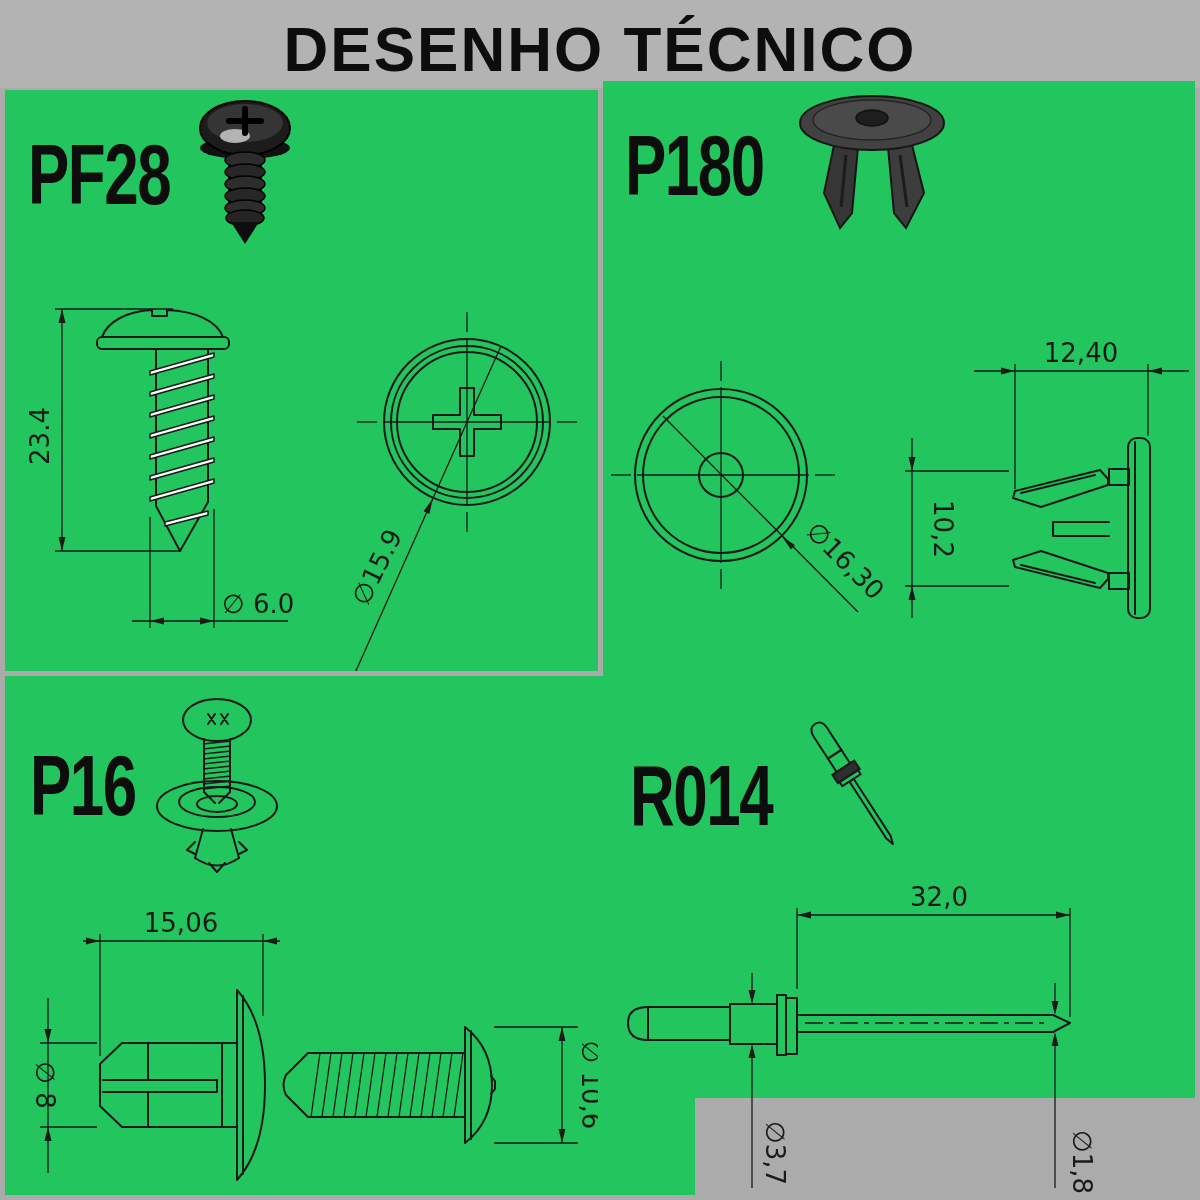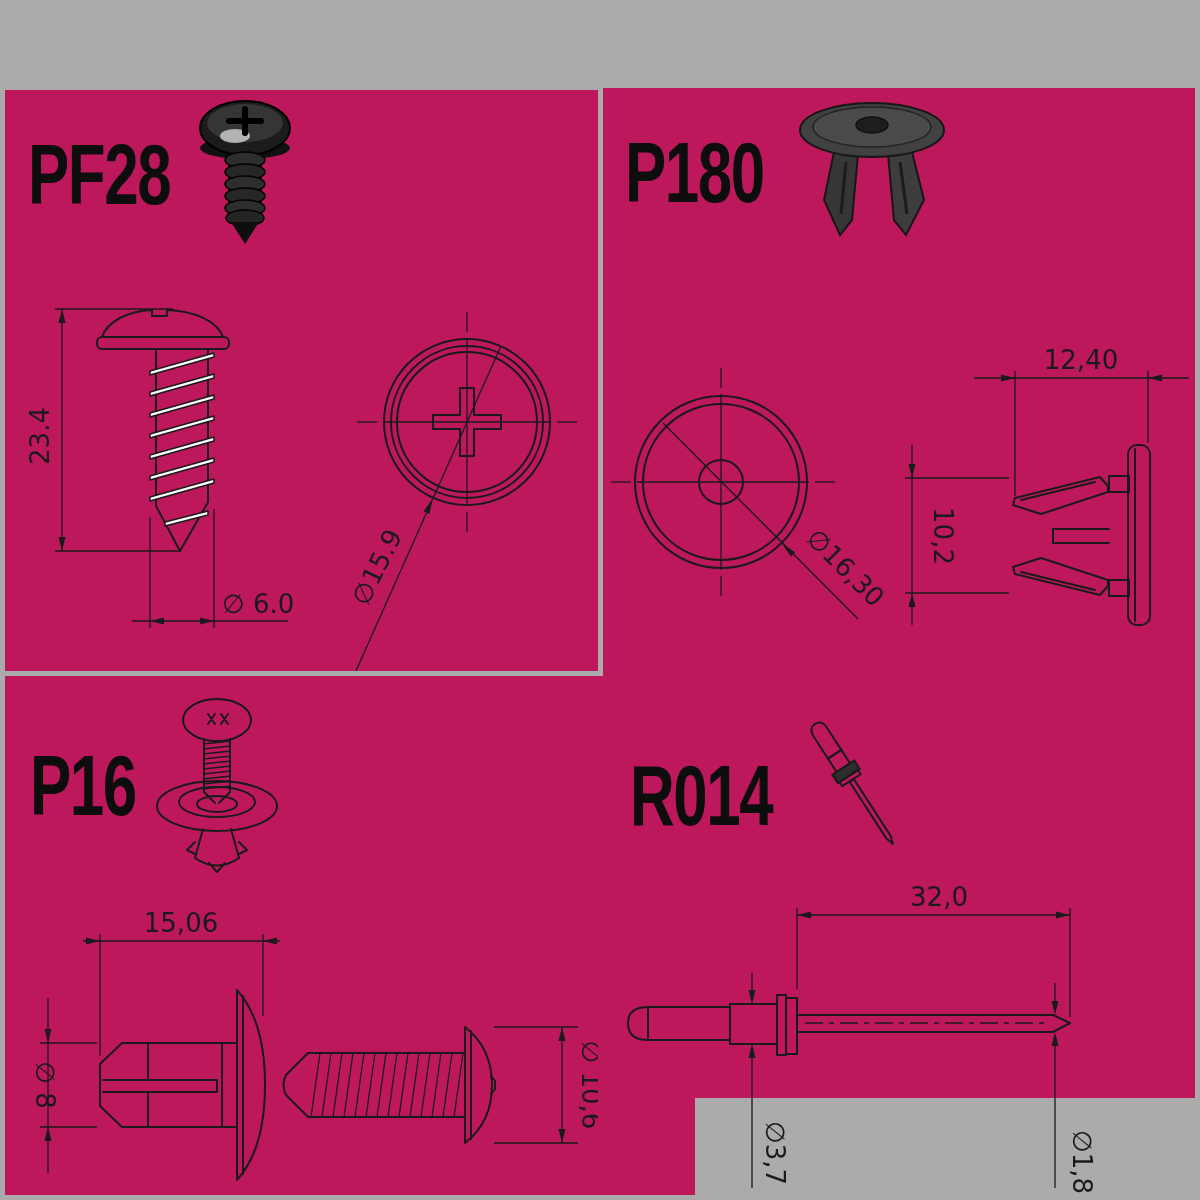--- a/index.html
+++ b/index.html
@@ -2,43 +2,46 @@
 <html><head>
 <meta charset="utf-8">
 <style>
   html,body{margin:0;padding:0;}
   .page{position:relative;width:1200px;height:1200px;background:#ababab;overflow:hidden;
         font-family:"Liberation Sans",sans-serif;}
   .titlebar{position:absolute;left:0;top:0;width:1200px;height:88px;background:#b3b3b3;}
   .title{position:absolute;left:0;top:14px;width:1200px;text-align:center;
          font-size:62px;font-weight:bold;color:#0d0d0d;letter-spacing:2px;
          transform:scaleY(1.02);}
-  .quad{position:absolute;background:#be185d;text-align:center;}
+  .quad{position:absolute;background:#22c55e;text-align:center;}
   .q-tl{left:5px;top:90px;width:593px;height:581px;}
-  .q-tr{left:603px;top:88px;width:592px;height:603px;}
+  .q-tr{left:603px;top:81px;width:592px;height:603px;}
   .q-bl{left:5px;top:676px;width:690px;height:519px;}
   .q-br{left:603px;top:676px;width:592px;height:422px;}
   .part-label{position:absolute;font-weight:bold;color:#0d0d0d;font-size:86px;line-height:1;
               transform:scaleX(0.72);transform-origin:left top;letter-spacing:-2px;}
   .lab-tl{left:23px;top:41px;}
   .lab-tr{left:22px;top:41px;}
   .lab-bl{left:25px;top:66px;}
   .lab-br{left:27px;top:76px;}
   svg.draw{position:absolute;left:0;top:0;}
   .ln{stroke:#1a1a1a;stroke-width:2;fill:none;stroke-linejoin:round;stroke-linecap:round;}
   .dln{stroke:#1a1a1a;stroke-width:1.3;fill:none;}
   .arr{fill:#1a1a1a;stroke:none;}
   .crest{fill:#ffffff;stroke:#1a1a1a;stroke-width:1.5;stroke-linejoin:round;}
   text.dim{font-family:"DejaVu Sans",sans-serif;font-size:26px;fill:#1a1a1a;}
 </style>
 </head>
 <body>
 
 <div class="page">
 
+  <div class="titlebar">
+    <div class="title">DESENHO TÉCNICO</div>
+  </div>
 
   <div class="quad q-tl">
     <div class="part-label lab-tl">PF28</div>
 
     <svg class="draw" width="593" height="581" viewBox="0 0 593 581">
 
       <g>
         <ellipse cx="240" cy="58" rx="45" ry="11" fill="#111111"></ellipse>
         <ellipse cx="240" cy="38" rx="45" ry="27" fill="#1c1c1c" stroke="#000" stroke-width="2"></ellipse>
         <ellipse cx="240" cy="33" rx="38" ry="19" fill="#353535"></ellipse>

